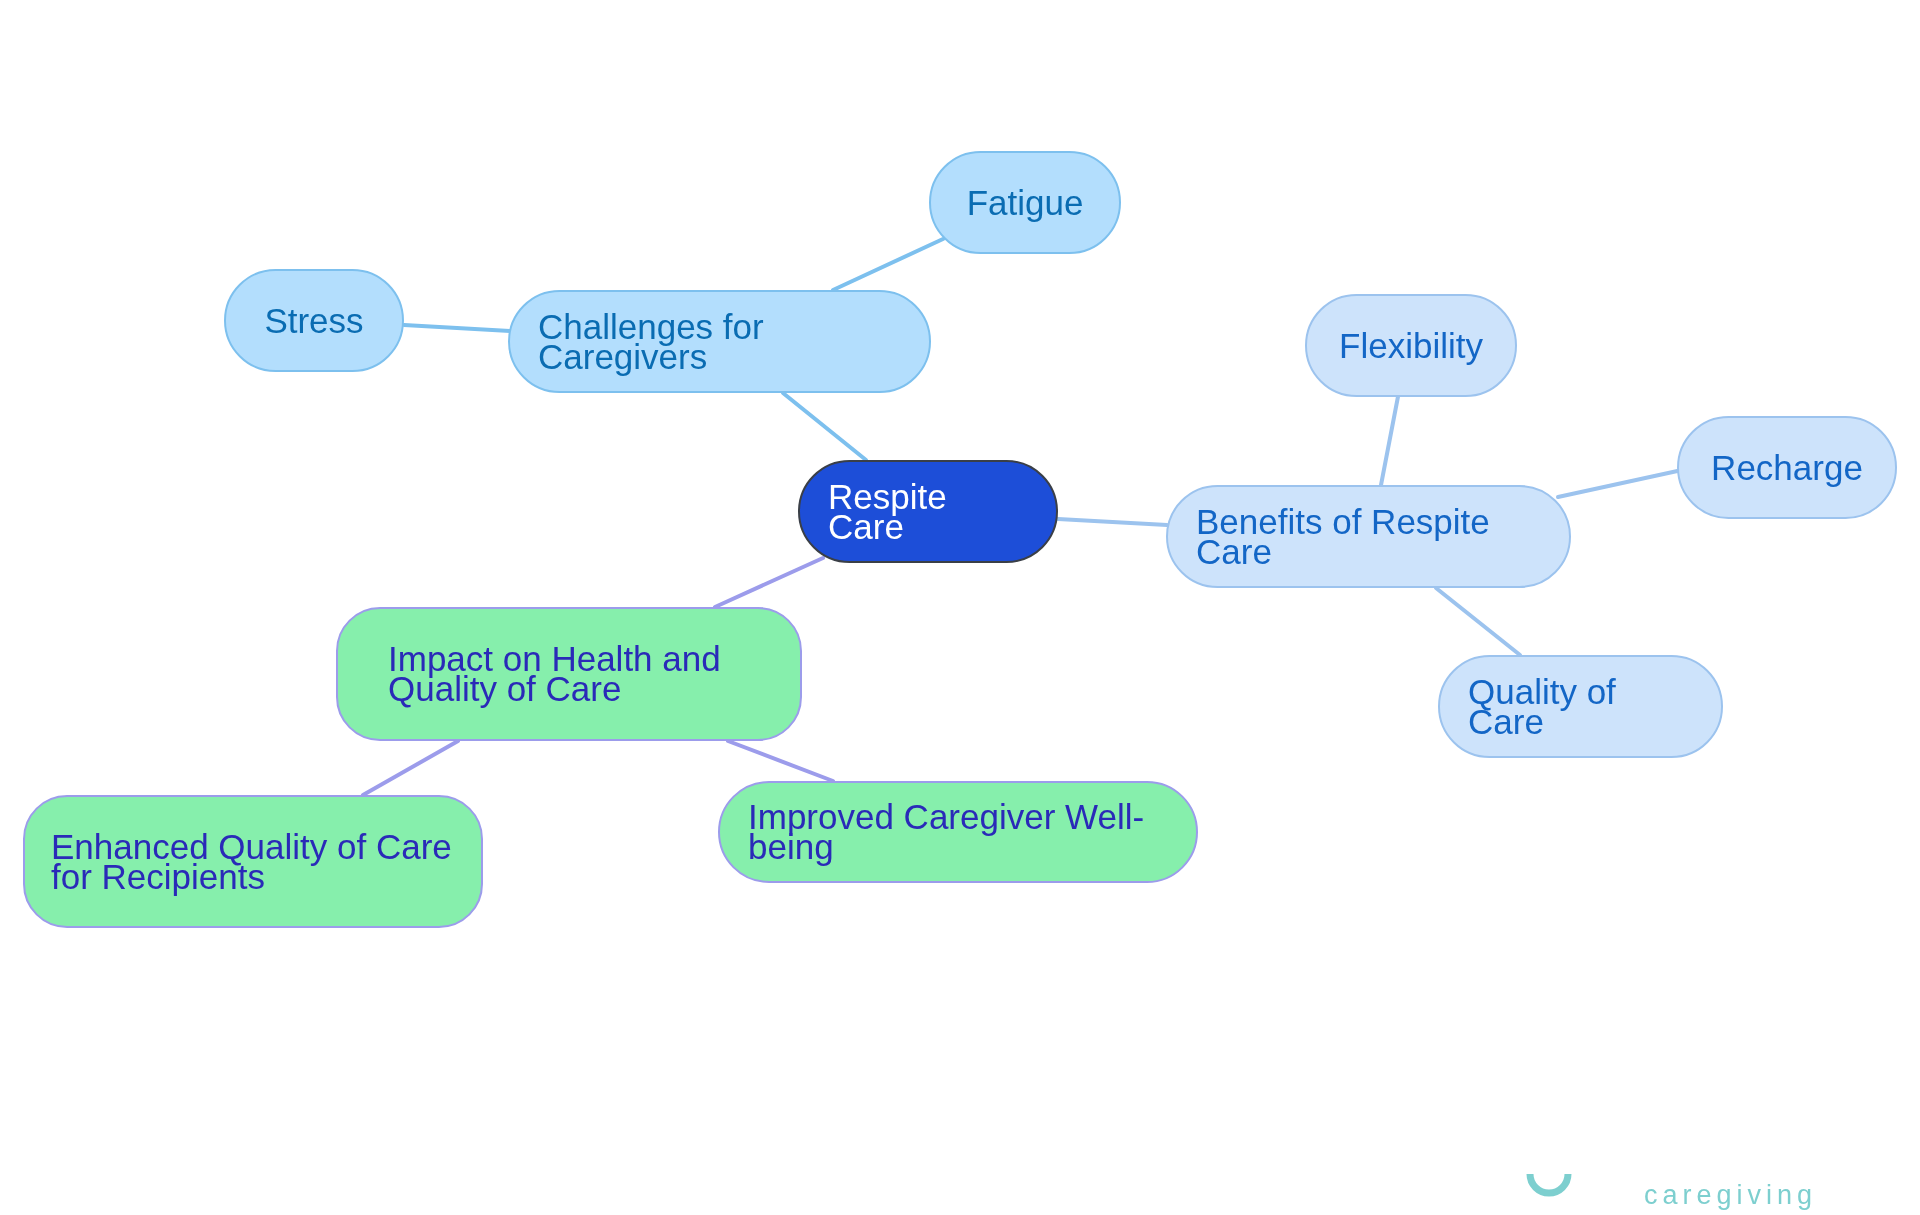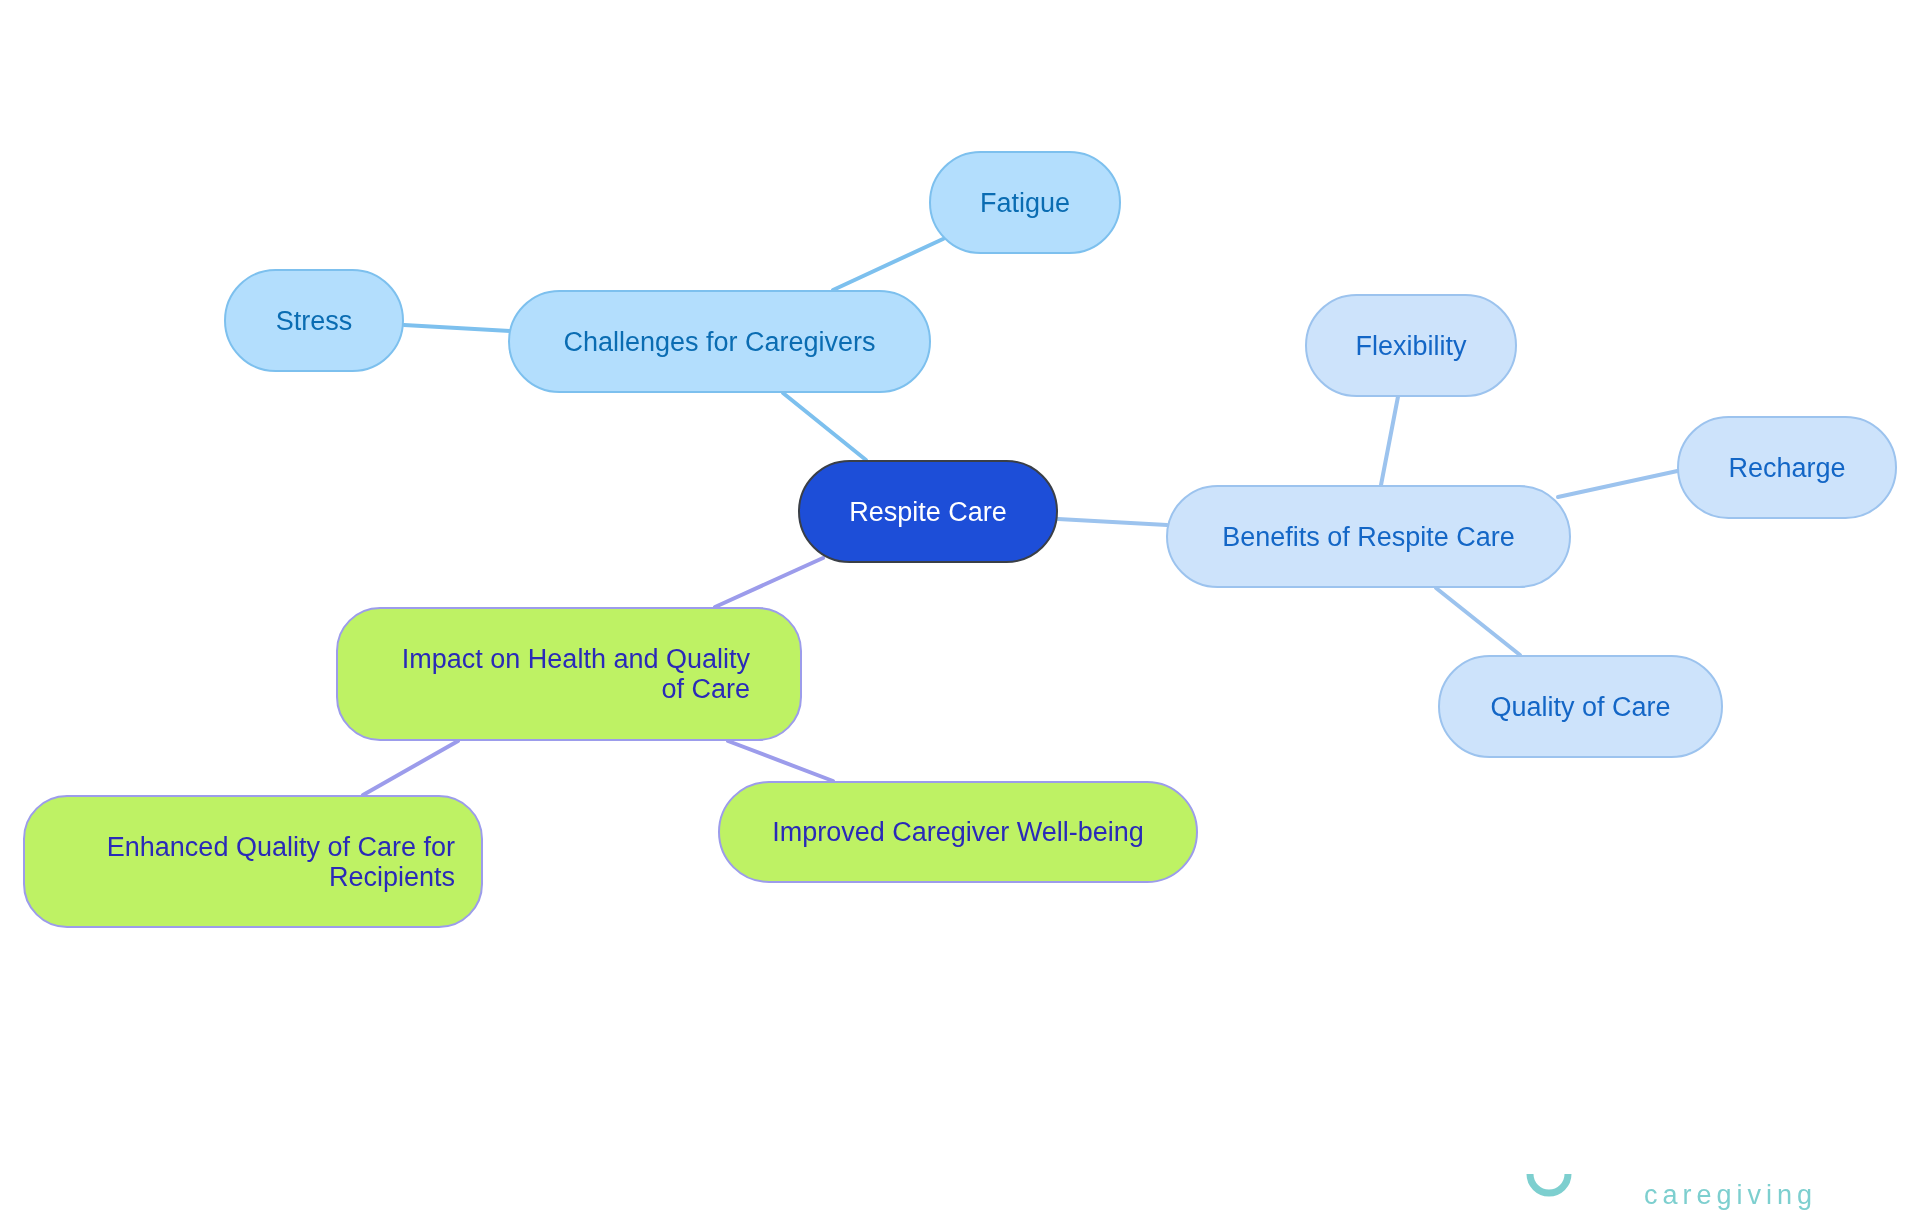--- a/index.html
+++ b/index.html
@@ -1,25 +1,25 @@
 <!DOCTYPE html>
 <html><head>
 <meta charset="utf-8">
 <style>
   html, body { margin:0; padding:0; background:#ffffff; }
   body { width:1920px; height:1215px; position:relative; overflow:hidden; font-family:"Liberation Sans", sans-serif; }
   svg.edges { position:absolute; left:0; top:0; width:1920px; height:1215px; }
   .node {
     position:absolute; box-sizing:border-box; display:flex; align-items:center; justify-content:center;
-    text-align:right; font-size:27px; line-height:30px; border-radius:52px; border:2px solid; padding:0 28px;
+    text-align:left; font-size:35px; line-height:30px; border-radius:52px; border:2px solid; padding:0 28px;
   }
   .root { background:#1d4ed8; border-color:#3a3f47; color:#ffffff; }
   .c-blue { background:#b3defd; border-color:#7dc0ee; color:#0a6cb2; }
   .c-lblue { background:#cde3fb; border-color:#9cc3ee; color:#1366c6; }
-  .c-purple { background:#bef264; border-color:#9c9ceb; color:#2a2ab8; }
+  .c-purple { background:#86efac; border-color:#9c9ceb; color:#2a2ab8; }
   .logo { position:absolute; left:1420px; top:1100px; width:470px; height:110px; }
   .logo-main { position:absolute; left:0; top:0; font-family:"DejaVu Sans", sans-serif; font-weight:bold; font-size:60px; line-height:70px; letter-spacing:1px; white-space:nowrap; }
   .logo-sub { position:absolute; left:224px; top:80px; font-family:Liberation Sans, sans-serif; font-size:27px; letter-spacing:5px; white-space:nowrap; }
   .smile { position:absolute; left:106px; top:72px; width:46px; height:26px; }
 </style>
 </head>
 <body>
 
 <svg class="edges" viewBox="0 0 1920 1215">
   <g stroke-width="4" fill="none" stroke-linecap="round">

